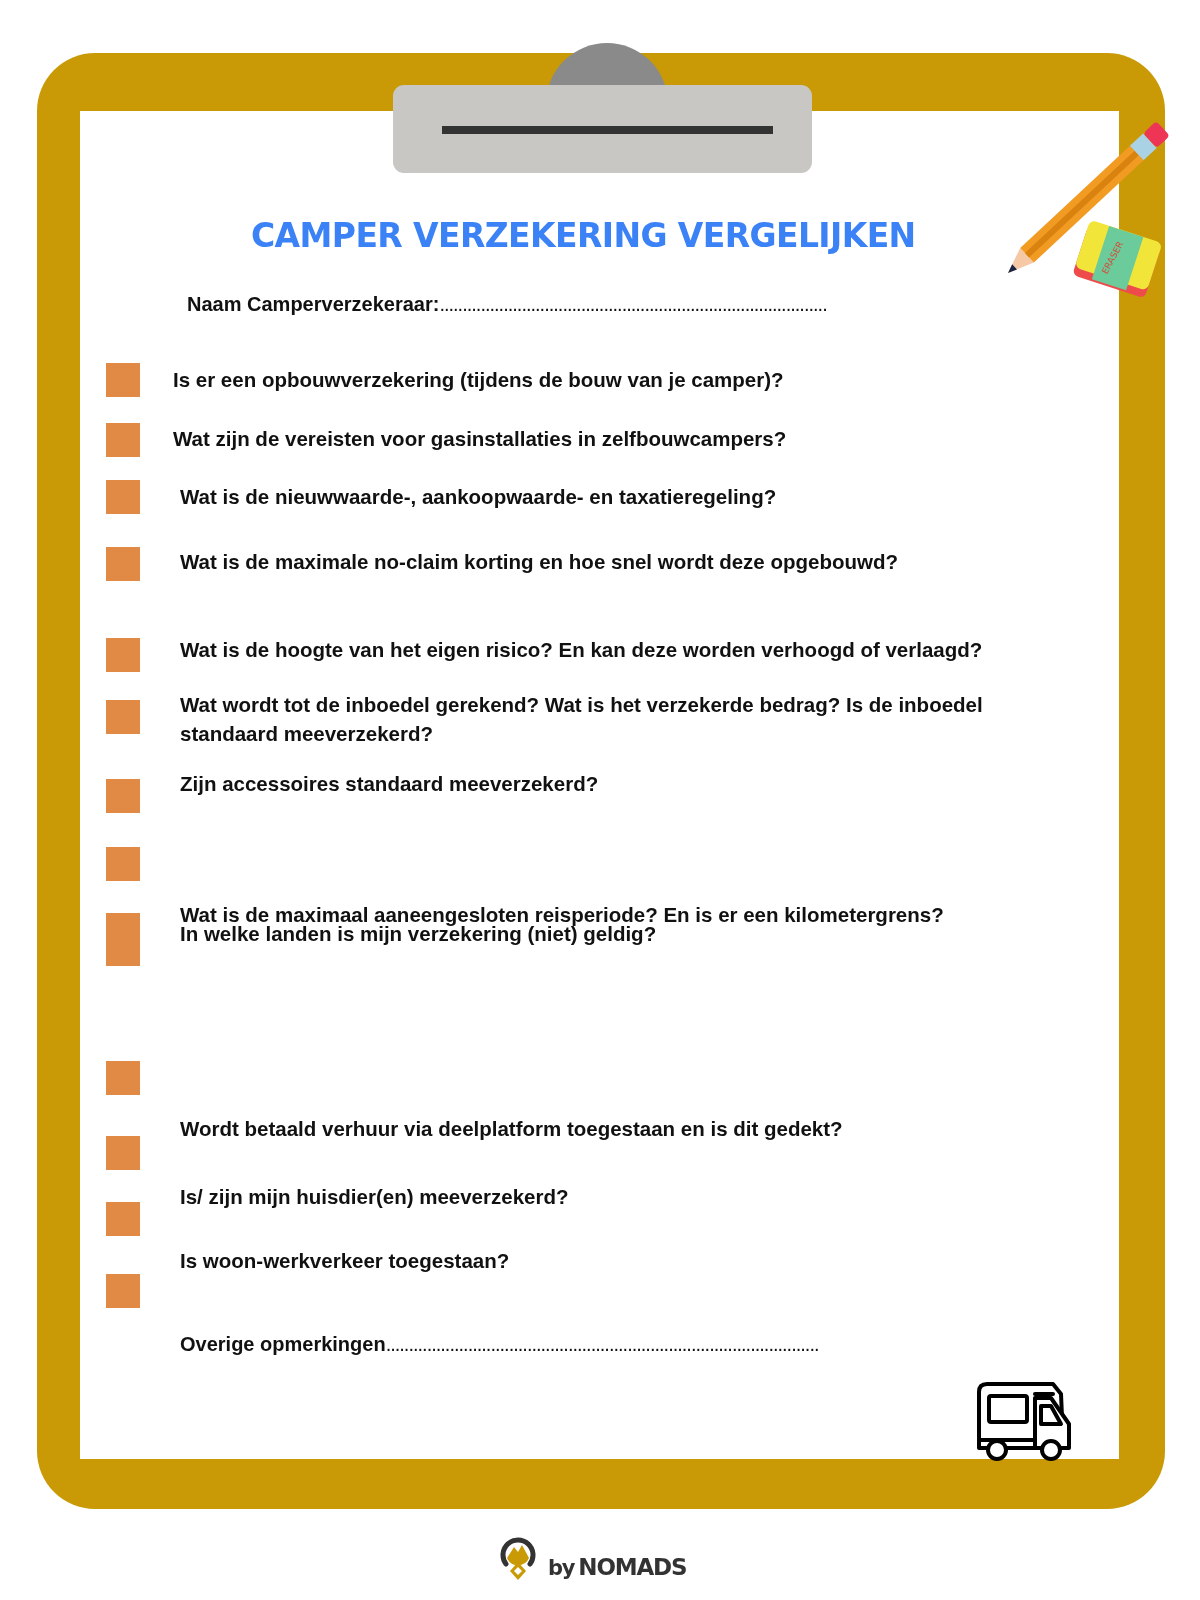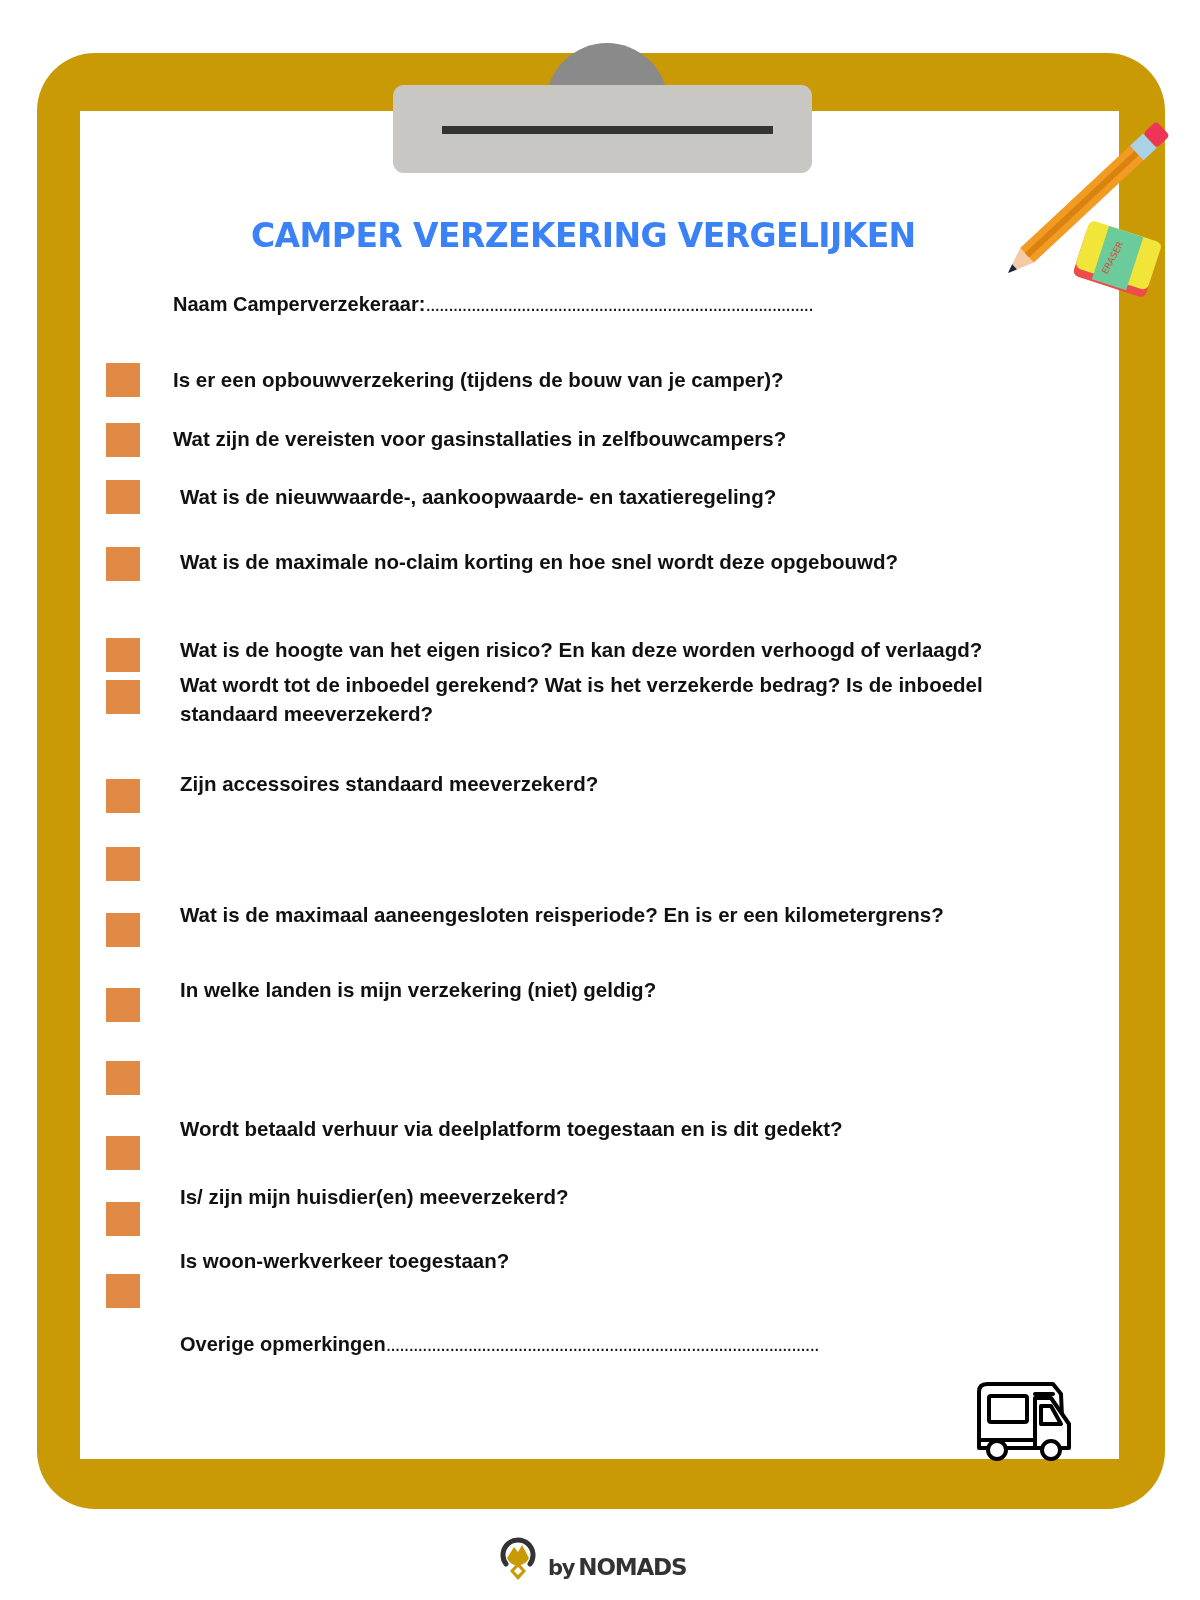--- a/index.html
+++ b/index.html
@@ -55,21 +55,21 @@
 </svg>
 <svg style="position:absolute;left:1070px;top:215px;width:95px;height:90px" viewBox="0 0 95 90">
   <g transform="translate(47,45) rotate(18)">
     <rect x="-38" y="-24" width="76" height="52" rx="6" fill="#EE4B4B"></rect>
     <rect x="-38" y="-30" width="76" height="50" rx="6" fill="#F2E53A"></rect>
     <rect x="-18" y="-30" width="36" height="56" fill="#6CCB9A"></rect>
     <text x="0" y="-2" font-size="9" fill="#D0503C" text-anchor="middle" transform="rotate(-80)" font-family="DejaVu Sans, sans-serif">ERASER</text>
   </g>
 </svg>
 
-<div class="line-field" style="left:173px; top:293px;">
+<div class="line-field" style="left:187px; top:293px;">
   <span>Naam Camperverzekeraar:</span><span class="dots">.....................................................................................</span>
 </div>
 
 <div class="q" style="top:363px;">
   <div class="cb" style="top:0;"></div>
   <div class="qt" style="left:173px; top:2px;">Is er een opbouwverzekering (tijdens de bouw van je camper)?</div>
 </div>
 <div class="q" style="top:423px;">
   <div class="cb" style="top:0;"></div>
   <div class="qt" style="left:173px; top:1px;">Wat zijn de vereisten voor gasinstallaties in zelfbouwcampers?</div>
@@ -79,36 +79,36 @@
   <div class="qt" style="left:180px; top:2px;">Wat is de nieuwwaarde-, aankoopwaarde- en taxatieregeling?</div>
 </div>
 <div class="q" style="top:547px;">
   <div class="cb" style="top:0;"></div>
   <div class="qt" style="left:180px; top:0px;">Wat is de maximale no-claim korting en hoe snel wordt deze opgebouwd?</div>
 </div>
 <div class="q" style="top:619px;margin-top:19px;">
   <div class="cb" style="top:0;"></div>
   <div class="qt" style="left:180px; top:-3px;">Wat is de hoogte van het eigen risico? En kan deze worden verhoogd of verlaagd?</div>
 </div>
-<div class="q" style="top:680px; height:60px;padding-left:44px;">
+<div class="q" style="top:700px; height:60px;padding-left:44px;">
   <div class="cb" style="top:0;"></div>
   <div class="qt wrap" style="left:180px; top:-10px;">Wat wordt tot de inboedel gerekend? Wat is het verzekerde bedrag? Is de inboedel standaard meeverzekerd?</div>
 </div>
 <div class="q" style="top:779px;">
   <div class="cb" style="top:0;"></div>
   <div class="qt" style="left:180px; top:-10px;">Zijn accessoires standaard meeverzekerd?</div>
 </div>
 <div class="q" style="top:847px;">
   <div class="cb" style="top:0;"></div>
 </div>
 <div class="q" style="top:913px;">
   <div class="cb" style="top:0;"></div>
   <div class="qt" style="left:180px; top:-13px;">Wat is de maximaal aaneengesloten reisperiode? En is er een kilometergrens?</div>
 </div>
-<div class="q" style="top:988px;">
+<div class="q" style="top:932px;">
   <div class="cb" style="top:0;"></div>
   <div class="qt" style="left:180px; top:-13px;">In welke landen is mijn verzekering (niet) geldig?</div>
 </div>
 <div class="q" style="top:1061px;">
   <div class="cb" style="top:0;"></div>
 </div>
 <div class="q" style="top:1136px;">
   <div class="cb" style="top:0;"></div>
   <div class="qt" style="left:180px; top:-22px;text-align:right;">Wordt betaald verhuur via deelplatform toegestaan en is dit gedekt?</div>
 </div>

